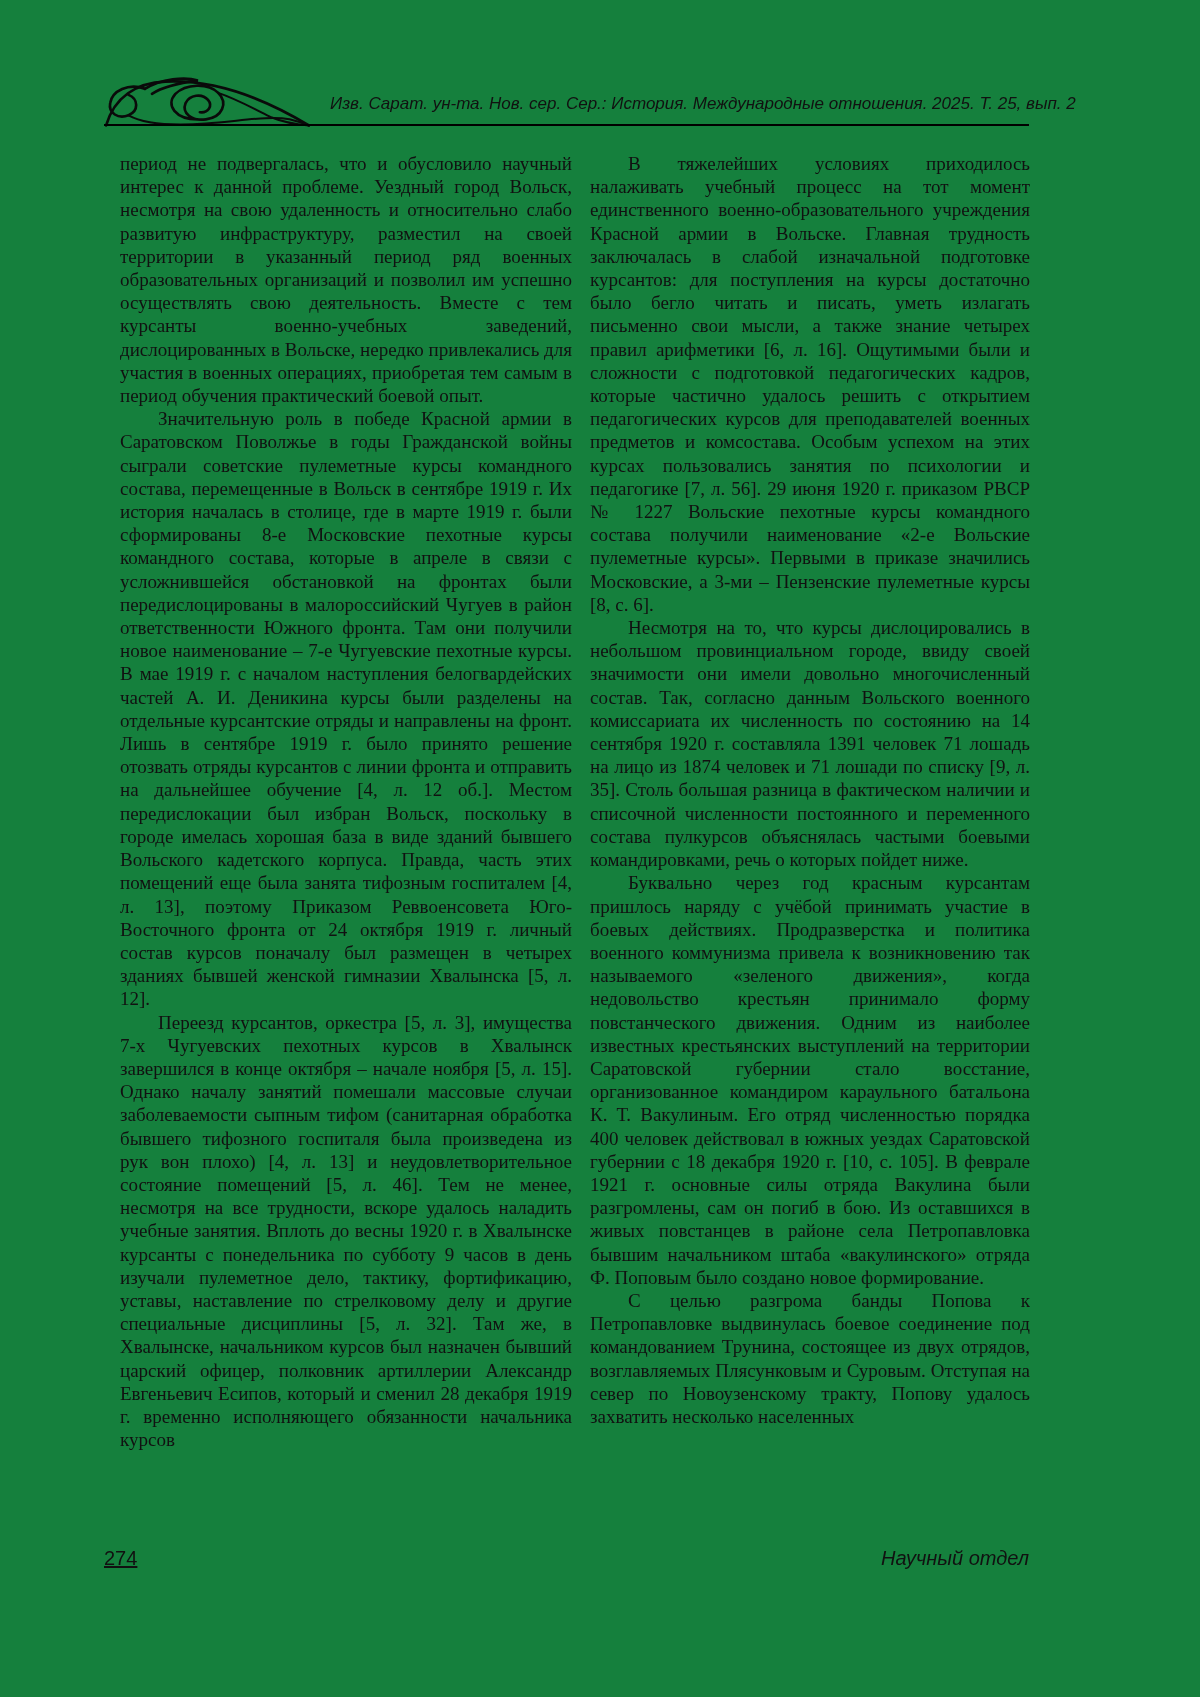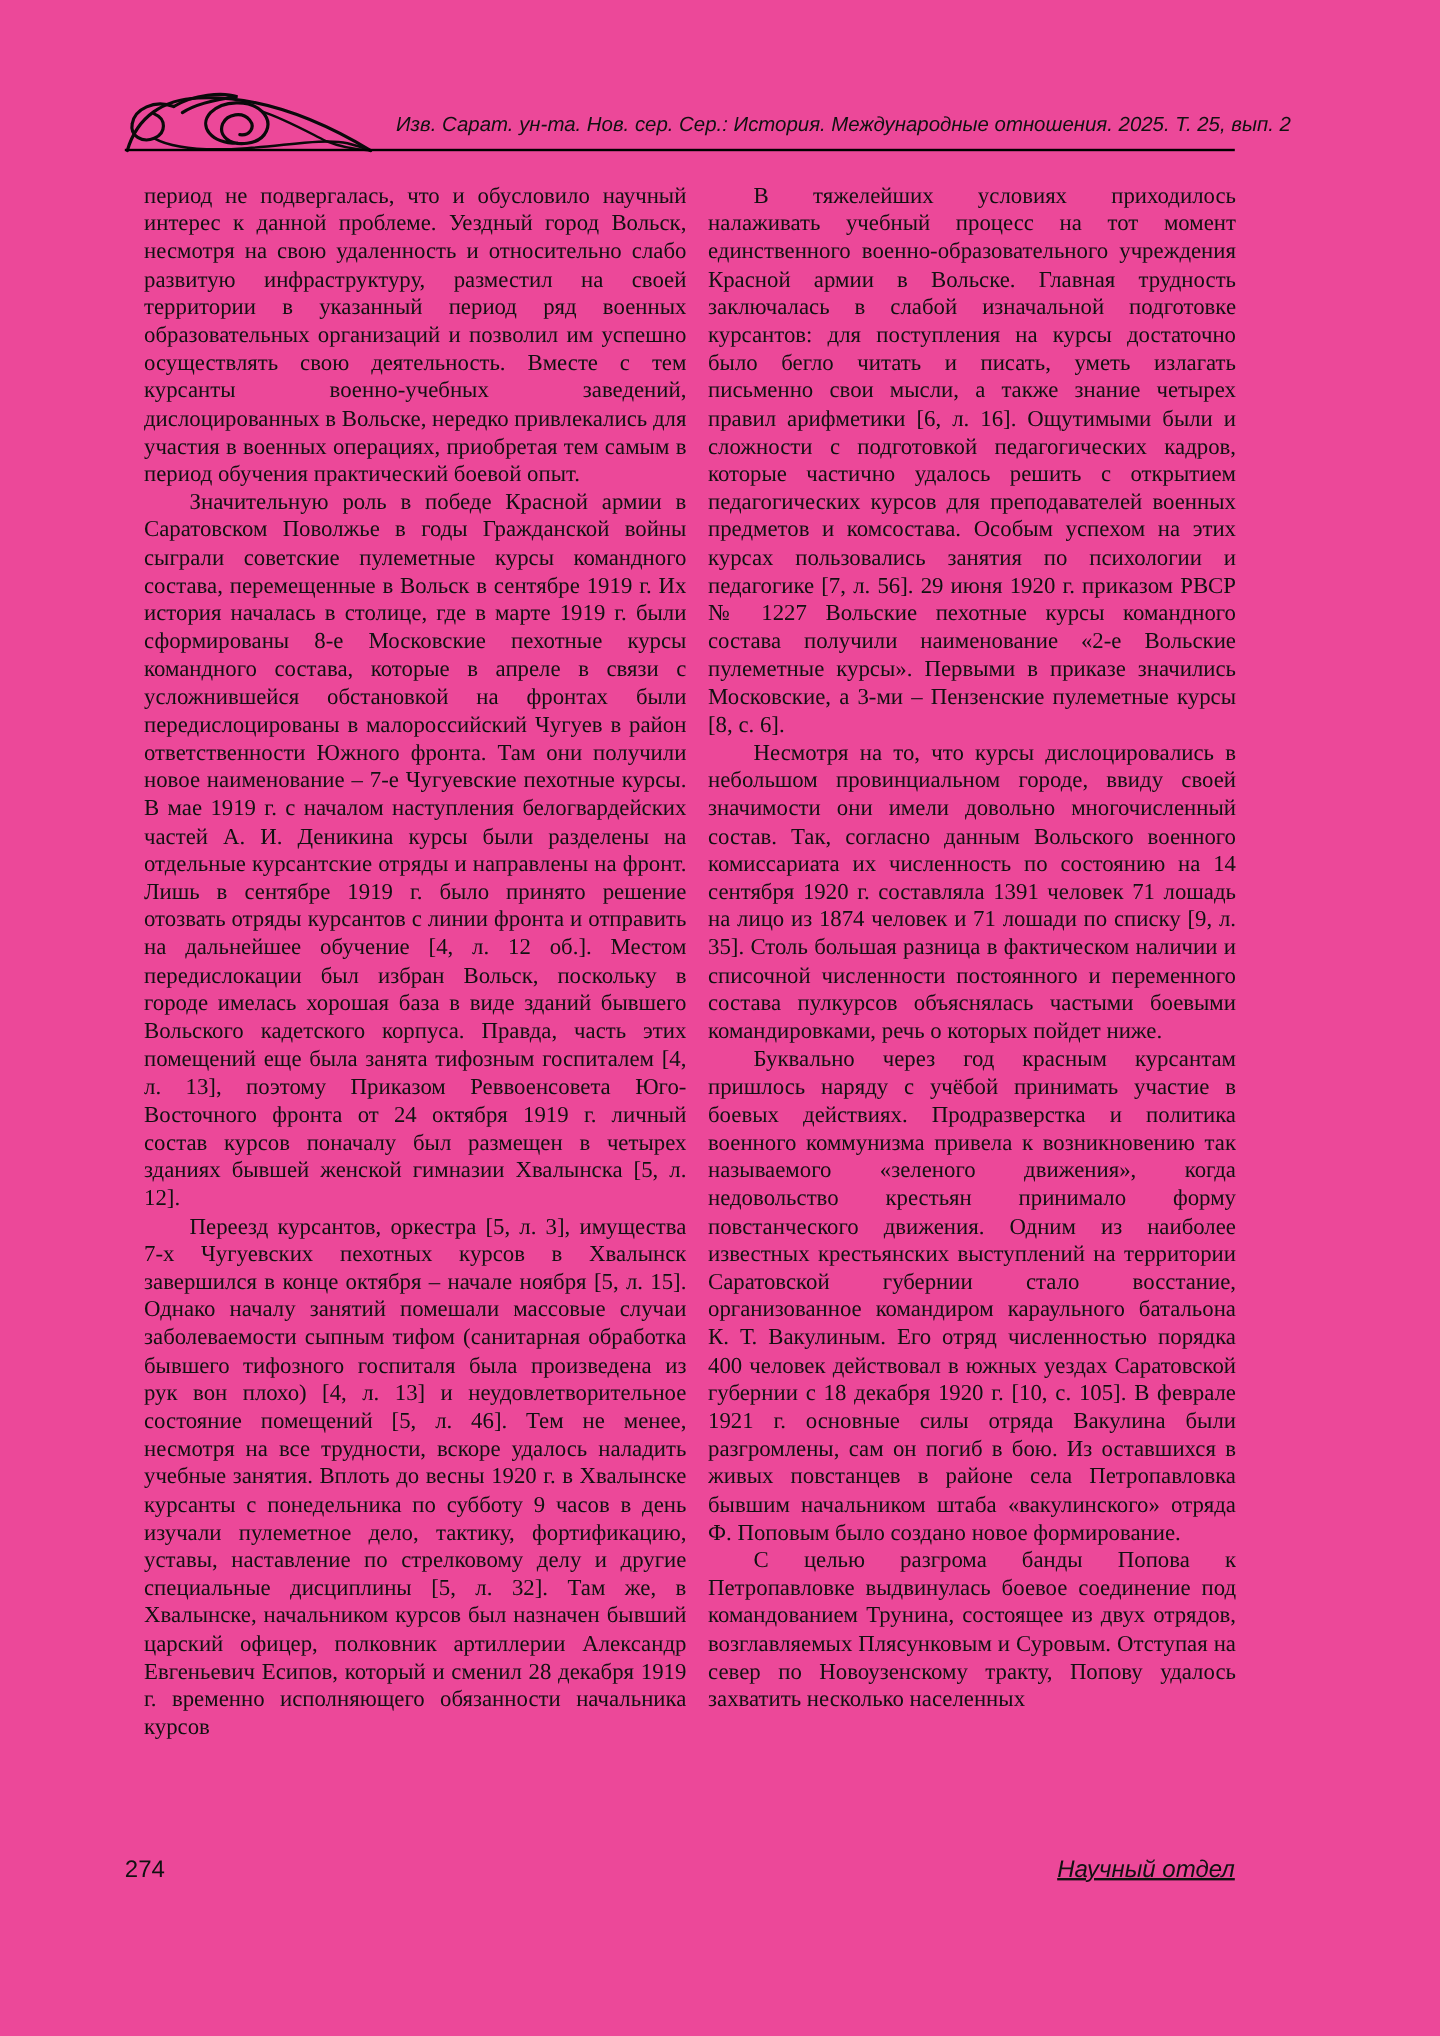--- a/index.html
+++ b/index.html
@@ -4,21 +4,21 @@
 <style>
   html, body {
     margin: 0;
     padding: 0;
     background: #e8e8e8;
   }
   .page {
     position: relative;
     width: 1200px;
     height: 1697px;
-    background: #ec4899;
+    background: #15803d;
     margin: 0 auto;
     overflow: hidden;
     color: #111111;
   }
   
   .ornament {
     position: absolute;
     left: 100px;
     top: 74px;
     width: 214px;
@@ -66,32 +66,32 @@
   }
   .para.indent { text-indent: 38px; }
   
   .page-number {
     position: absolute;
     left: 104px;
     top: 1547px;
     font-family: "Liberation Sans", sans-serif;
     font-size: 20px;
     color: #111111;
+    text-decoration: underline;
   }
   .section-label {
     position: absolute;
     left: 600px;
     right: 171px;
     top: 1547px;
     text-align: right;
     font-family: "Liberation Sans", sans-serif;
     font-style: italic;
     font-size: 20px;
     color: #111111;
-    text-decoration: underline;
   }
 </style>
 </head>
 <body>
 
 <div class="page">
 
   <svg class="ornament" viewBox="0 0 210 52" fill="none" stroke="#0a0a0a" stroke-width="2.6" stroke-linecap="round">
     <path d="M6 50 C 14 22, 36 8, 64 7 C 106 5, 152 18, 205 50"></path>
     <path d="M44 14 C 28 8, 12 16, 10 28 C 8 38, 18 44, 28 40 C 38 36, 38 24, 28 20"></path>

